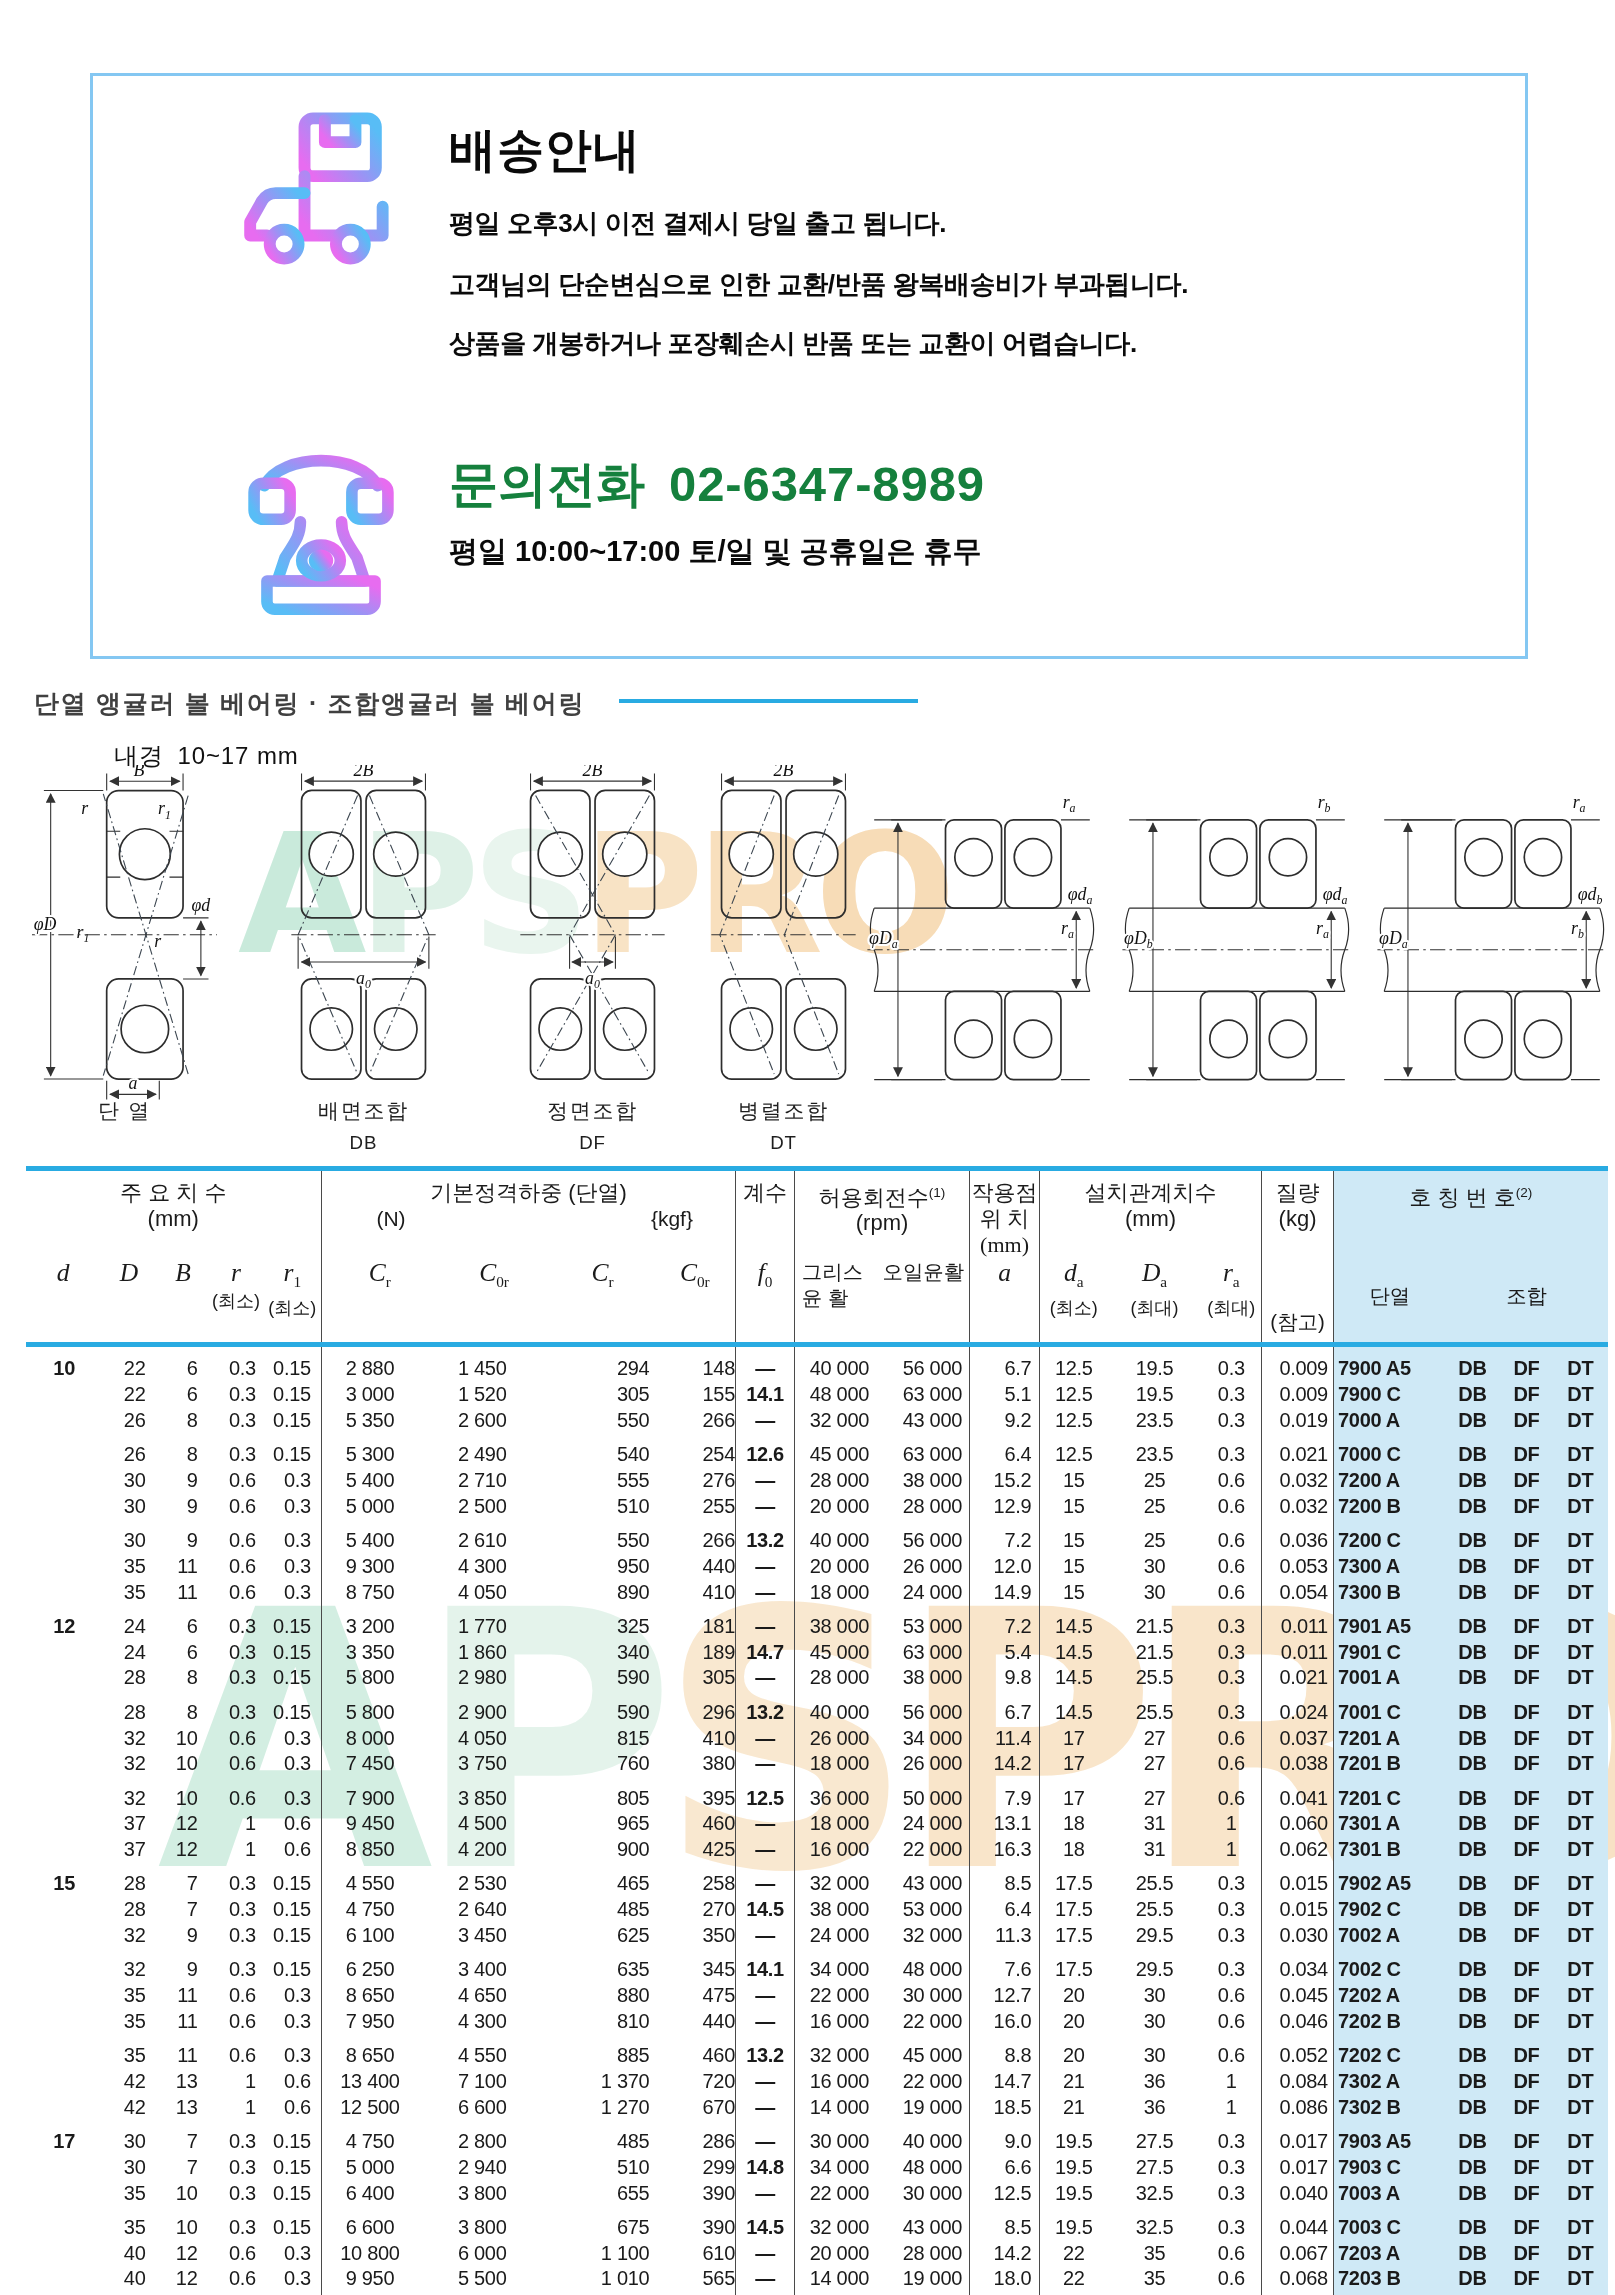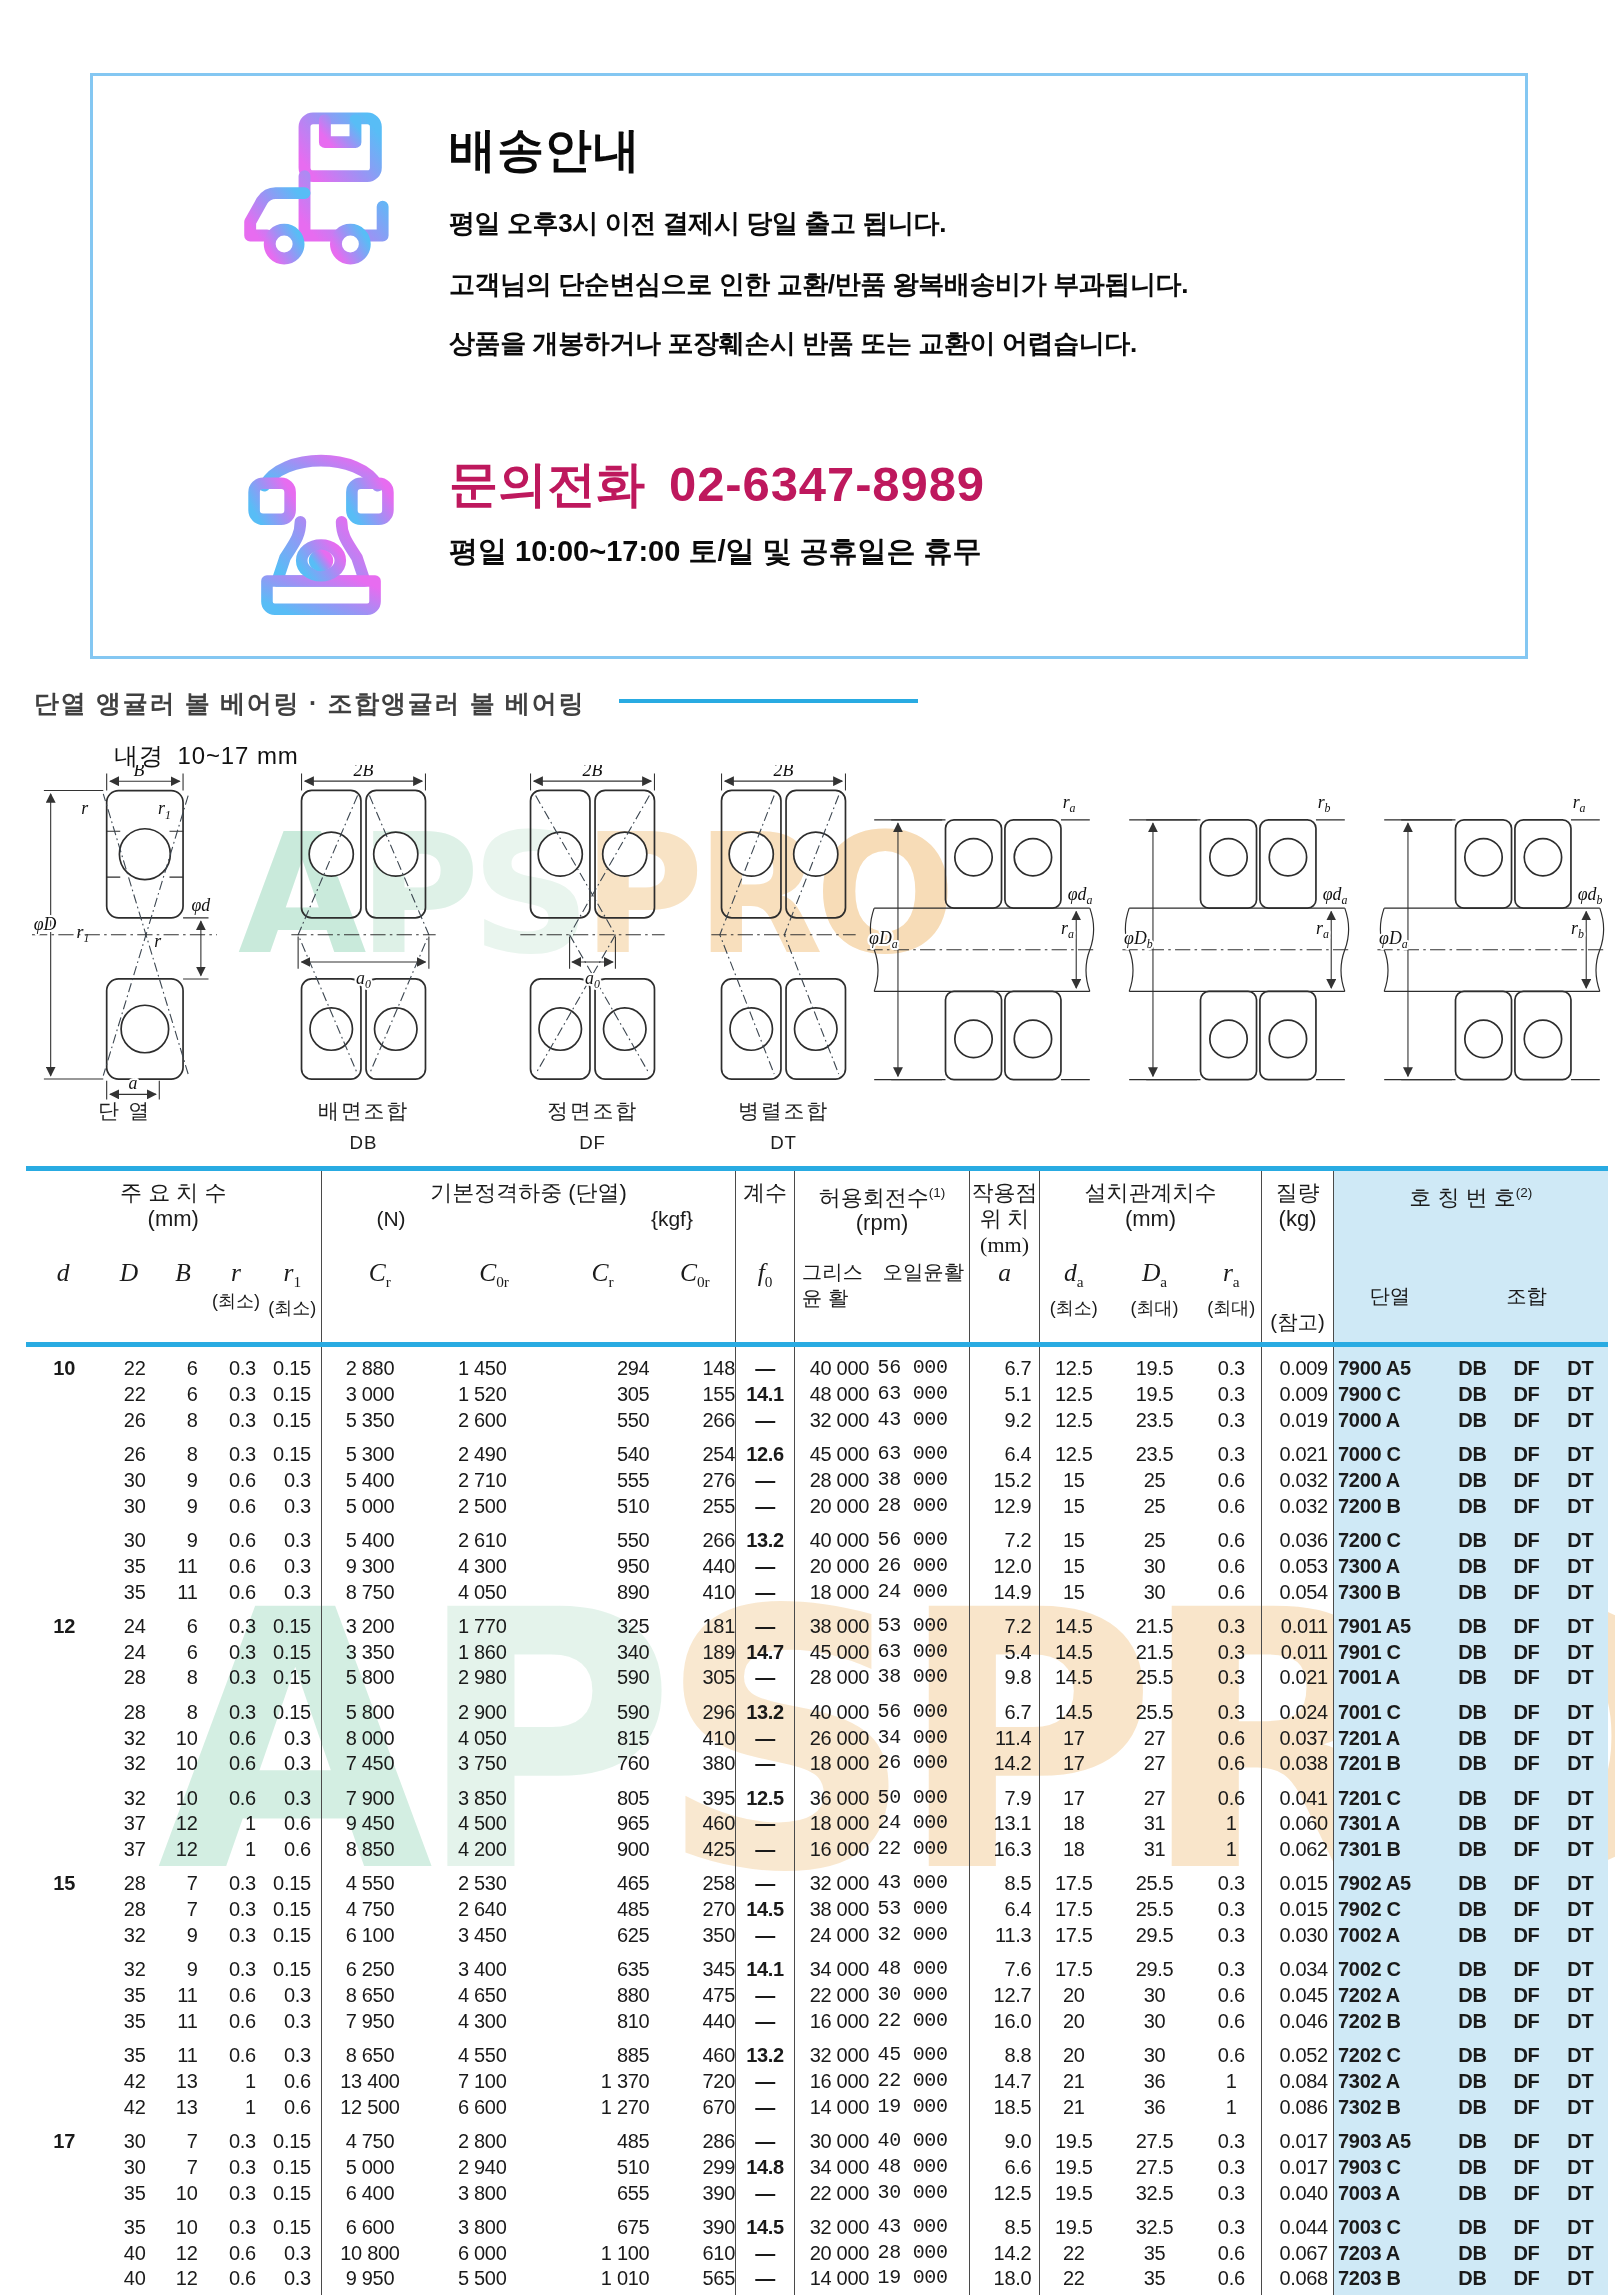--- a/index.html
+++ b/index.html
@@ -13,21 +13,21 @@
   .wm1{left:238px;top:812px;font-size:166px;}
   .wm2{left:157px;top:1564px;font-size:357px;letter-spacing:-18.7px;opacity:.8;}
   .wm .l1{color:#c9eadb;} .wm .l2{color:#def1e7;} .wm .l3{color:#e9f5ee;}
   .wm .l4{color:#f8e3c5;} .wm .l5{color:#f8dfbd;} .wm .l6{color:#f7dcb7;}
 
   
   .info-box{left:90px;top:73px;width:1432px;height:580px;border:3.4px solid #84c7f2;background:transparent;z-index:2;}
   .ib-title{left:449px;top:119px;font-size:47px;font-weight:800;letter-spacing:0.9px;color:#0a0a0a;}
   .ib-line{left:449px;font-size:26px;font-weight:800;color:#0a0a0a;letter-spacing:-0.4px;}
   .ib-l1{top:206px;} .ib-l2{top:267px;} .ib-l3{top:326px;}
-  .ib-phone{left:449px;top:452px;font-size:49px;font-weight:800;color:#be185d;}
+  .ib-phone{left:449px;top:452px;font-size:49px;font-weight:800;color:#15803d;}
   .ib-phone .num{margin-left:24px;letter-spacing:0.9px;}
   .ib-hours{left:449px;top:532px;font-size:29px;font-weight:800;color:#0a0a0a;}
   .icon-wrap{z-index:3;}
 
   
   .sec-title{left:34px;top:687px;font-size:25px;font-weight:700;letter-spacing:1.7px;color:#404040;z-index:2;}
   .sec-rule{left:619px;top:699px;width:299px;height:4.3px;background:#29abe2;z-index:2;}
   .bore{left:114px;top:740px;font-size:24px;font-weight:400;color:#111;z-index:2;letter-spacing:0.9px;}
   .bore .bv{margin-left:13.6px;}
 
@@ -69,21 +69,21 @@
   tbody td:nth-child(2){text-align:right;padding-right:12px;}
   tbody td:nth-child(3){text-align:right;padding-right:11px;}
   tbody td:nth-child(4){text-align:right;padding-right:7.7px;}
   tbody td:nth-child(5){text-align:right;padding-right:10.2px;}
   tbody td:nth-child(6){text-align:center;padding-right:19.6px;}
   tbody td:nth-child(7){text-align:right;padding-right:44px;}
   tbody td:nth-child(8){text-align:right;padding-right:5.1px;}
   tbody td:nth-child(9){text-align:right;padding-right:0;}
   tbody td:nth-child(10){text-align:center;font-weight:600;}
   tbody td:nth-child(11){text-align:right;padding-right:8.5px;}
-  tbody td:nth-child(12){text-align:right;padding-right:28px;font-family:Liberation Mono, monospace;}
+  tbody td:nth-child(12){text-align:right;padding-right:7px;}
   tbody td:nth-child(13){text-align:right;padding-right:7.7px;}
   tbody td:nth-child(14),tbody td:nth-child(15),tbody td:nth-child(16){text-align:center;}
   tbody td:nth-child(17){text-align:right;padding-right:5.1px;}
   tbody td:nth-child(18){text-align:left;padding-left:4px;font-weight:700;}
   tbody td:nth-child(5),tbody td:nth-child(9),tbody td:nth-child(10),
   tbody td:nth-child(12),tbody td:nth-child(13),tbody td:nth-child(16),
   tbody td:nth-child(17){border-right:1.7px solid #4a4a4a;}
   span.cb{display:inline-block;width:33.3%;text-align:center;font-weight:700;}
 </style>
 </head>

